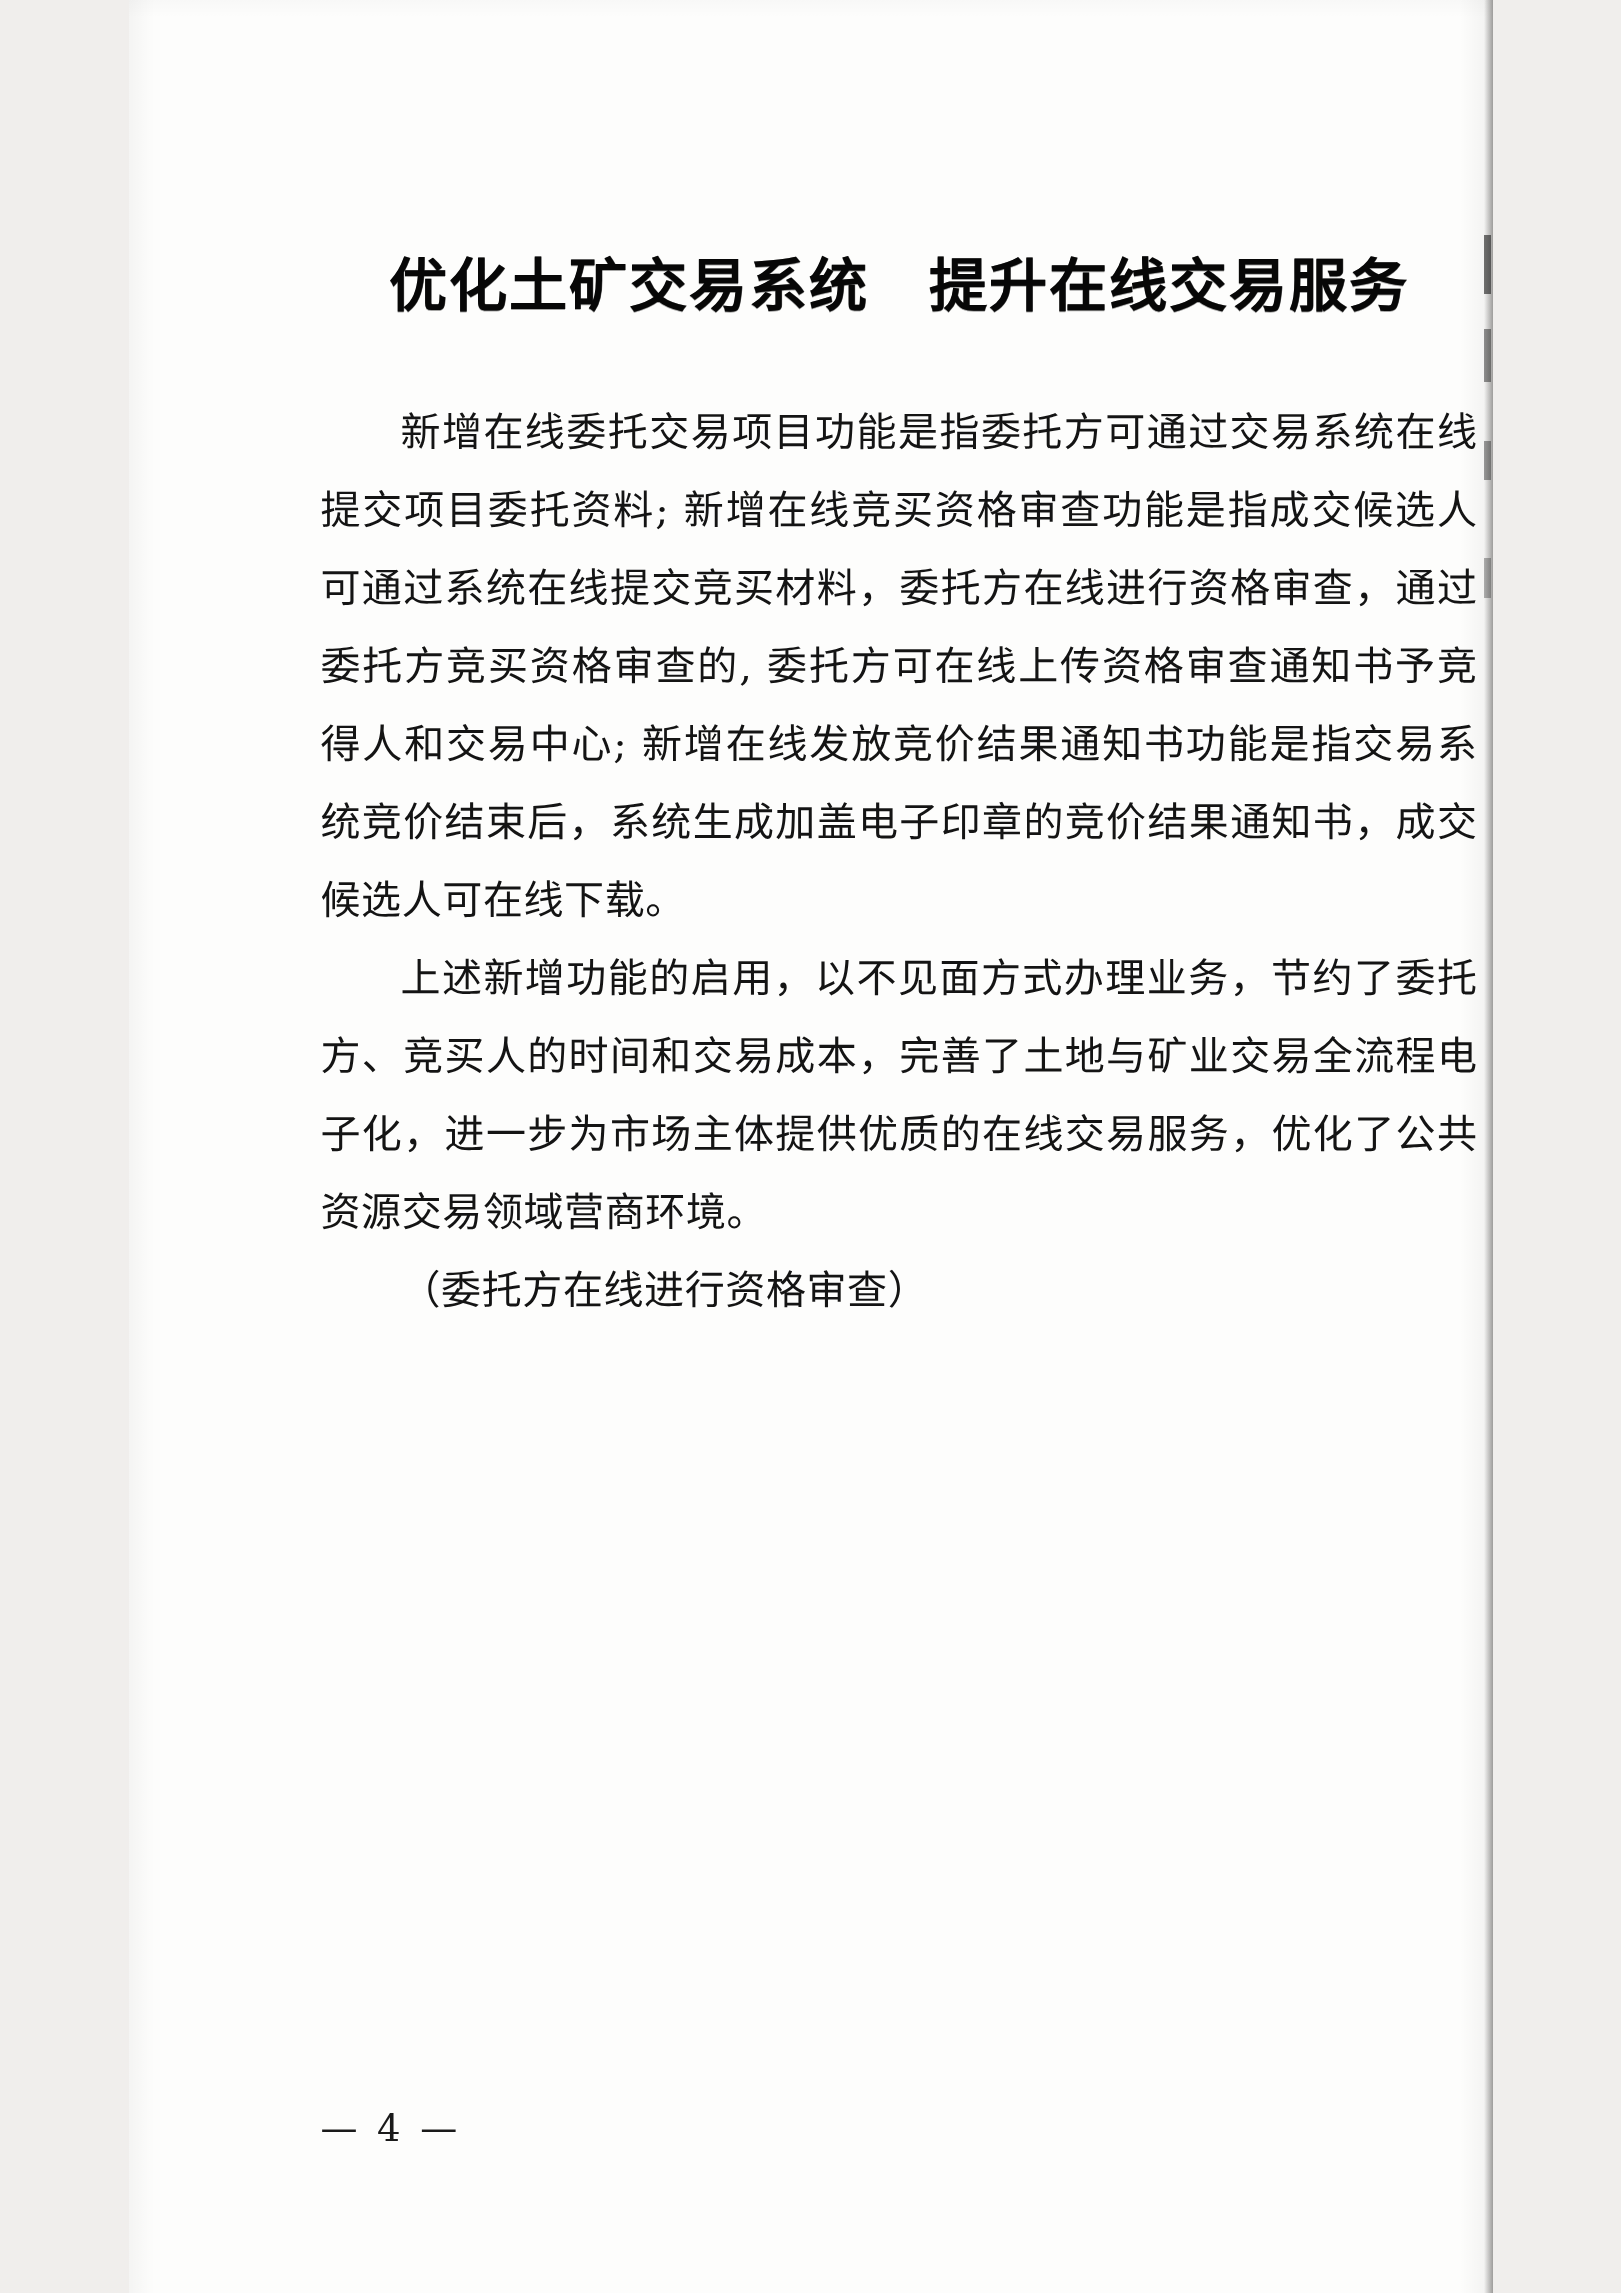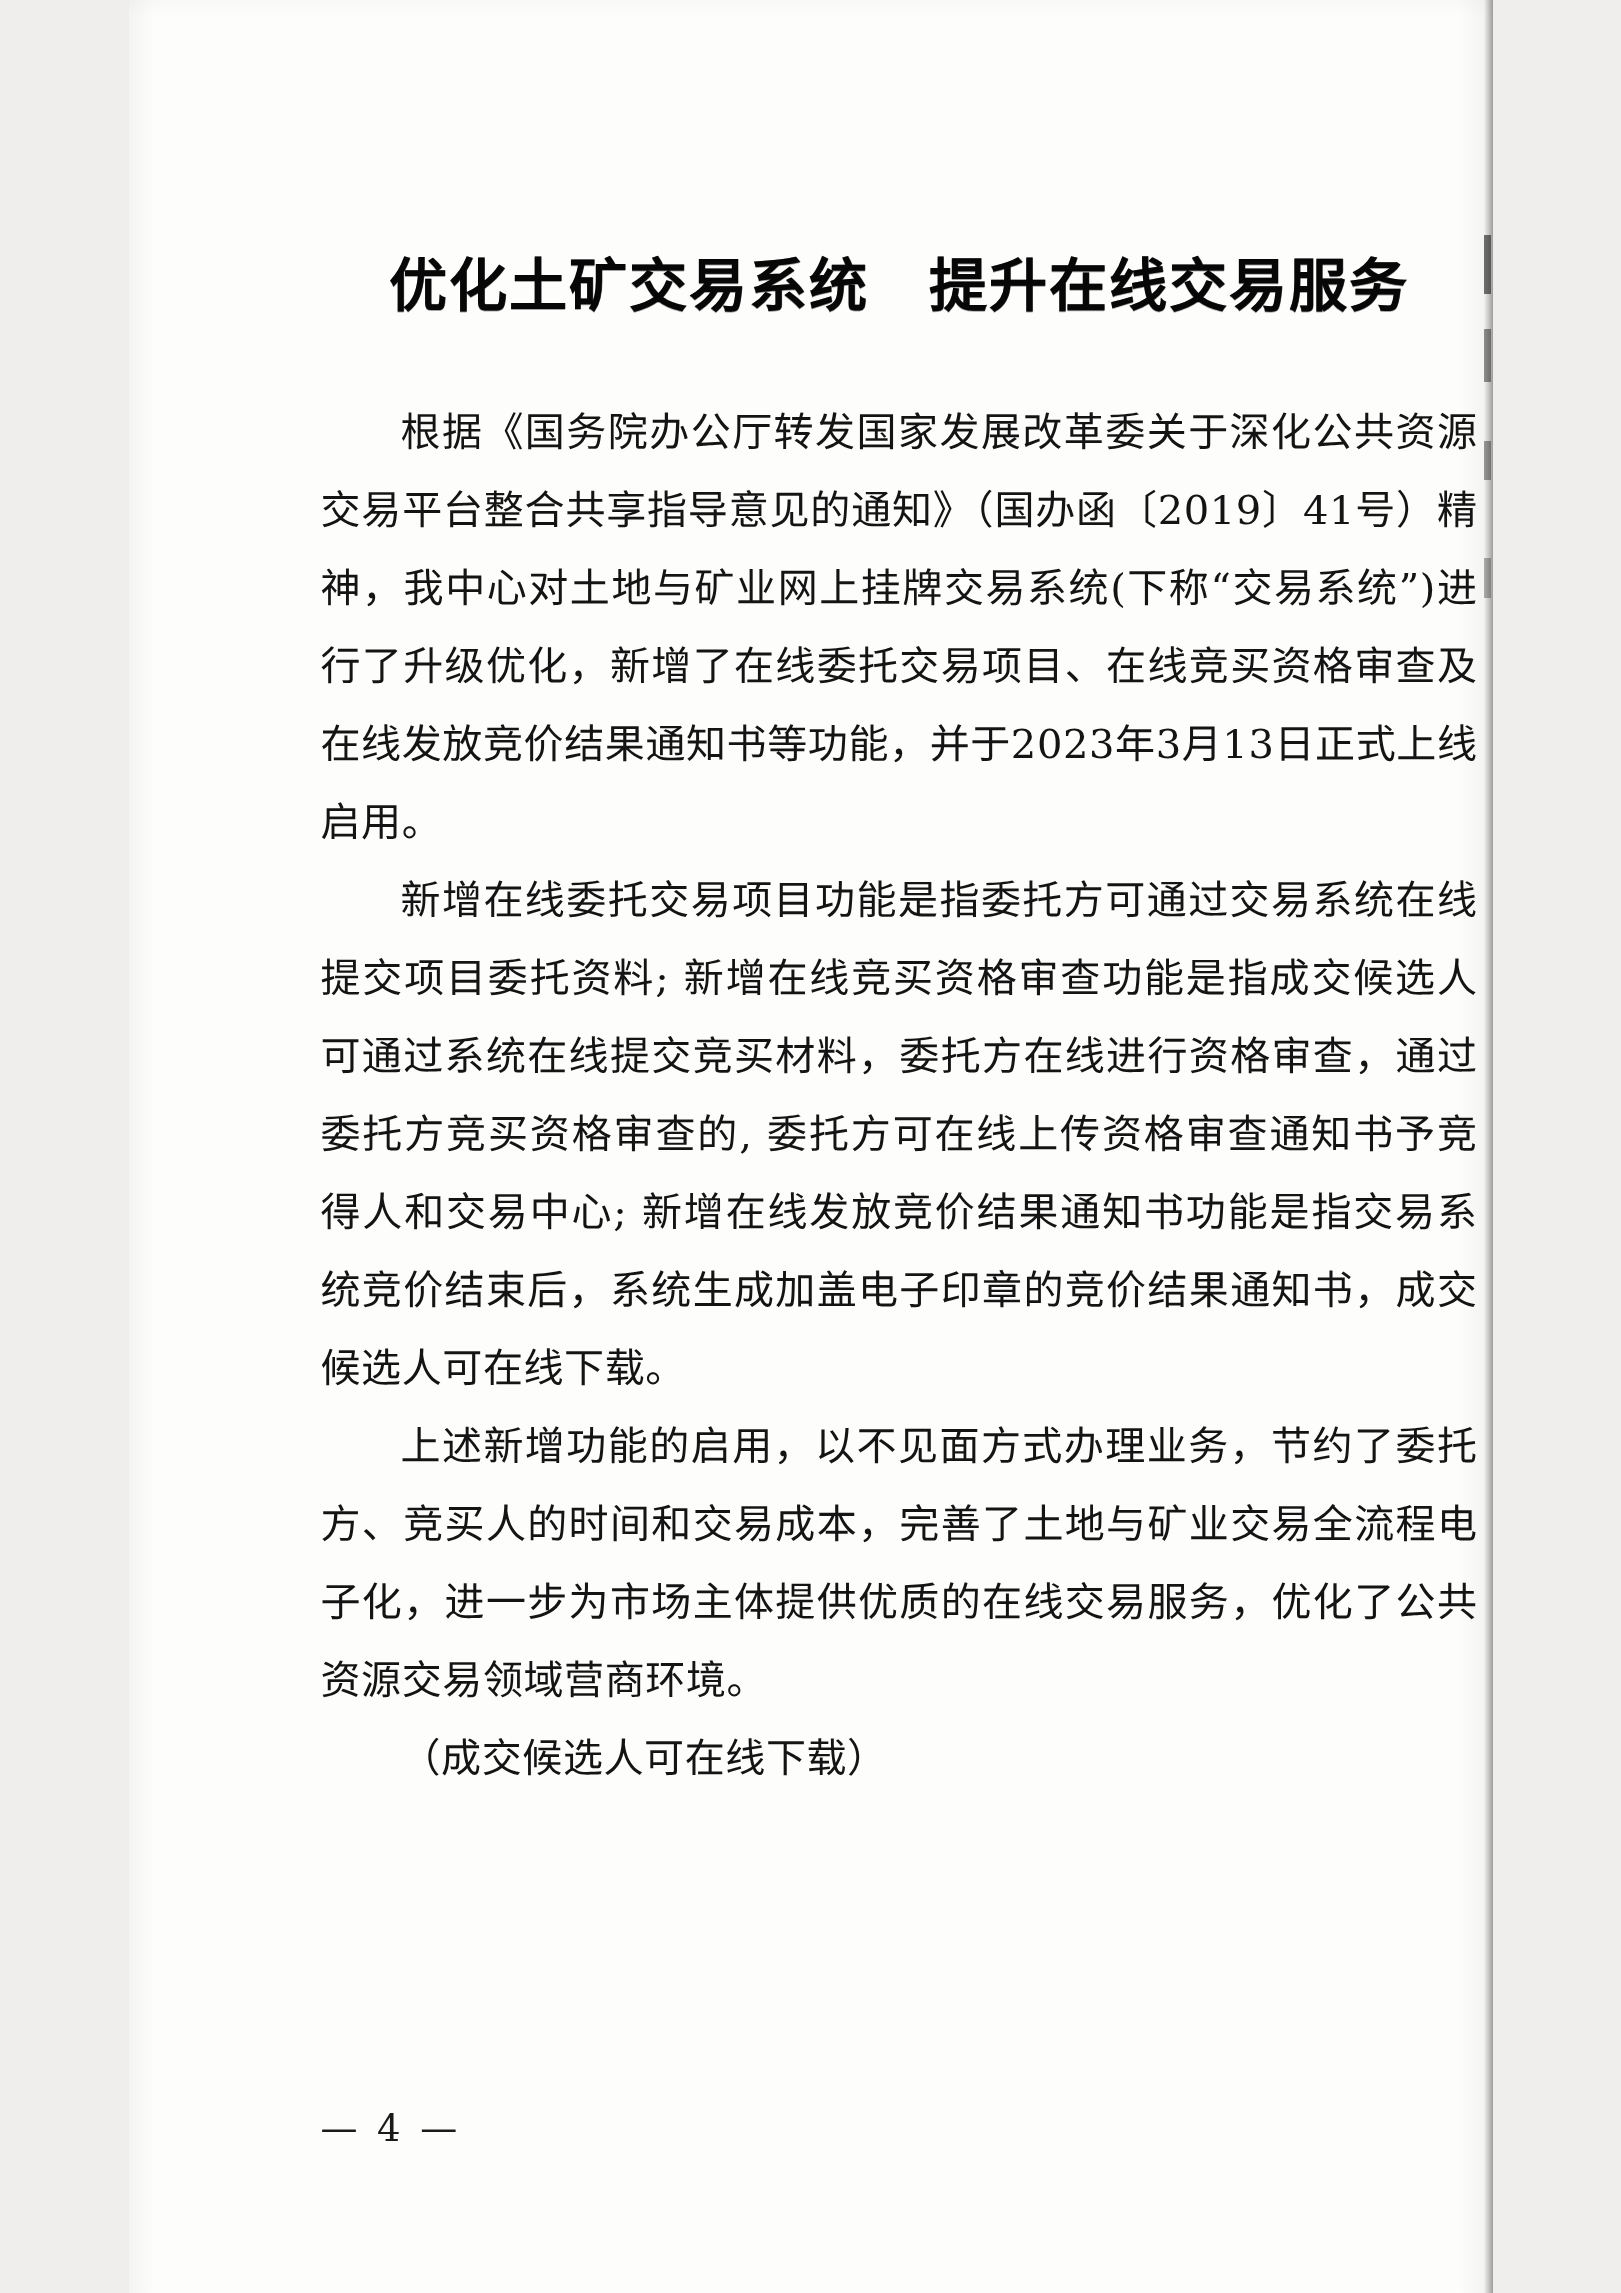--- a/index.html
+++ b/index.html
@@ -116,27 +116,26 @@
   <div class="scan-edge">
     <div class="scan-edge-marks"></div>
   </div>
 
   <div class="content">
 
     <h1 class="doc-title">优化土矿交易系统　提升在线交易服务</h1>
 
     <div class="body-block">
 
-      <p class="para">根据《国务院办公厅转发国家发展改革委关于深化公共资源交易平台整合共享指导意见的通知》（国办函〔2019〕41号）精神，我中心对土地与矿业网上挂牌交易系统(下称“交易系统”)进行了升级优化，新增了在线委托交易项目、在线竞买资格审查及在线发放竞价结果通知书等功能，并于2023年3月13日正式上线启用。</p>
 
       <p class="para">新增在线委托交易项目功能是指委托方可通过交易系统在线提交项目委托资料; 新增在线竞买资格审查功能是指成交候选人可通过系统在线提交竞买材料，委托方在线进行资格审查，通过委托方竞买资格审查的, 委托方可在线上传资格审查通知书予竞得人和交易中心; 新增在线发放竞价结果通知书功能是指交易系统竞价结束后，系统生成加盖电子印章的竞价结果通知书，成交候选人可在线下载。</p>
 
       <p class="para">上述新增功能的启用，以不见面方式办理业务，节约了委托方、竞买人的时间和交易成本，完善了土地与矿业交易全流程电子化，进一步为市场主体提供优质的在线交易服务，优化了公共资源交易领域营商环境。</p>
 
-      <p class="para para-attribution">（成交候选人可在线下载）</p>
+      <p class="para para-attribution">（委托方在线进行资格审查）</p>
 
     </div>
   </div>
 
   <div class="page-footer">— 4 —</div>
 
 </div>
 
 
 </body></html>

